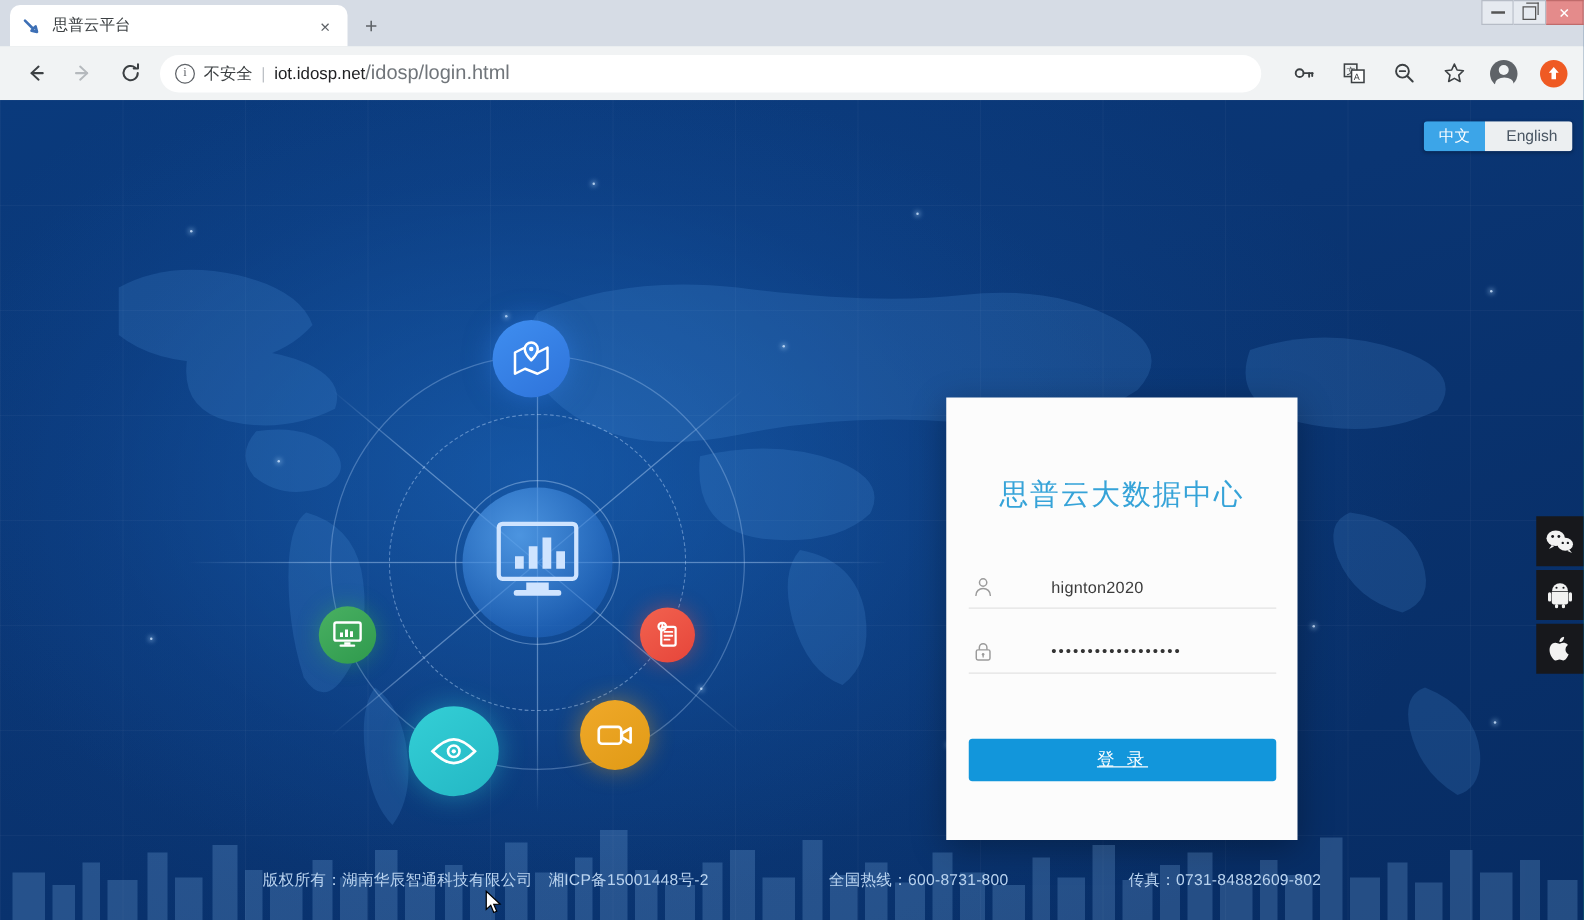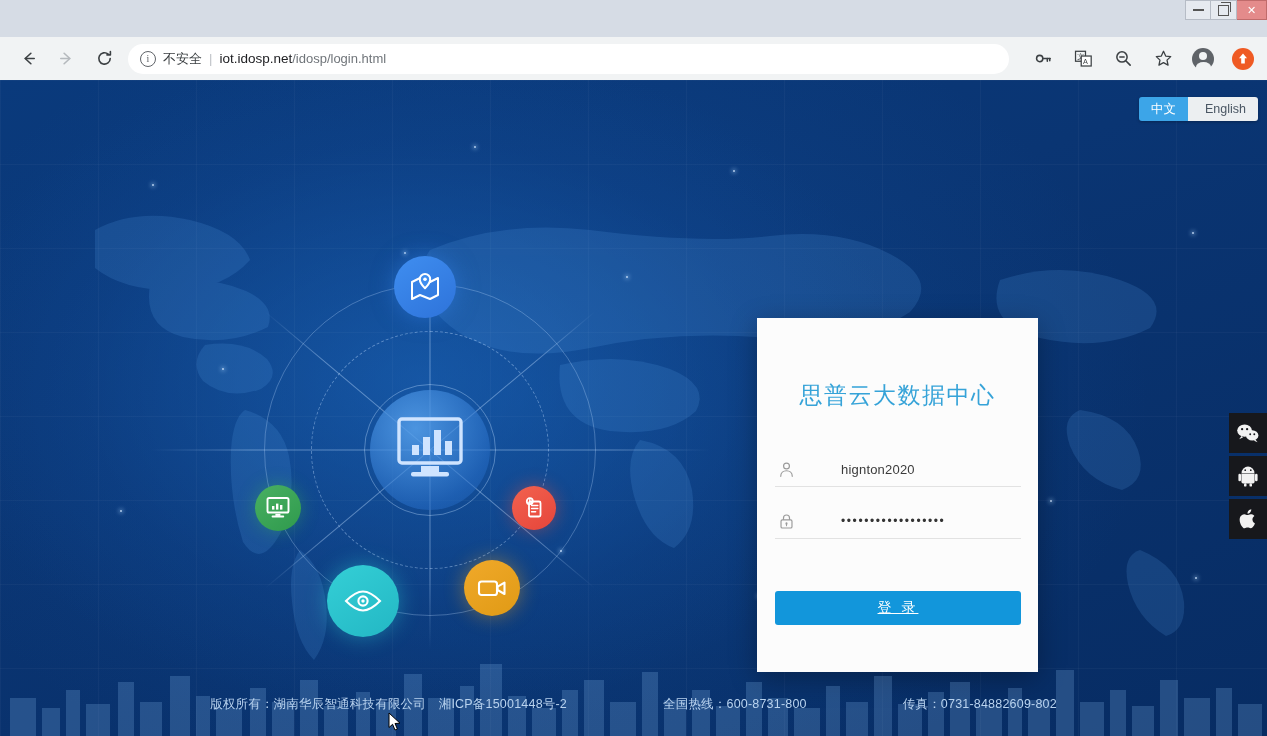--- a/index.html
+++ b/index.html
@@ -51,21 +51,21 @@
     flex:1 1 auto;height:30px;margin:0 8px 0 10px;background:#fff;border-radius:15px;
     display:flex;align-items:center;padding:0 12px;box-sizing:border-box;overflow:hidden;
   }
   .info-circle{
     width:14px;height:14px;border:1.3px solid #5f6368;border-radius:50%;
     font-size:10px;line-height:13px;text-align:center;color:#5f6368;flex:0 0 auto;font-family:"Liberation Serif",serif;
   }
   .notsecure{font-size:13px;color:#3c4043;margin-left:7px;white-space:nowrap;}
   .url-sep{color:#bdc1c6;margin:0 7px;font-size:13px;}
   .url-main{font-size:13.5px;color:#202124;white-space:nowrap;}
-  .url-path{font-size:13px;color:#70757a;white-space:nowrap;}
+  .url-path{font-size:16px;color:#70757a;white-space:nowrap;}
   .toolicons{display:flex;align-items:center;flex:0 0 auto;padding-right:10px;}
   .toolicons .navicon{margin-left:12px;}
   .avatar-ic{width:22px;height:22px;border-radius:50%;background:#5f6368;position:relative;}
   .avatar-ic:before{content:"";position:absolute;left:7px;top:4.5px;width:8px;height:8px;border-radius:50%;background:#f1f3f4;}
   .avatar-ic:after{content:"";position:absolute;left:3.5px;top:14px;width:15px;height:10px;border-radius:50% 50% 0 0;background:#f1f3f4;}
   .ext-ic{width:22px;height:22px;border-radius:50%;background:#ef5a23;position:relative;}
 
   
   .page{position:absolute;left:0;top:80px;width:1267px;height:656px;overflow:hidden;
         background:#0f766e;}
@@ -170,20 +170,32 @@
 
   .cursor{position:absolute;left:388px;top:632px;width:14px;height:20px;}
 </style>
 </head>
 <body>
 
 <div class="app">
 
   <div class="chrome">
 
+    <div class="tabstrip">
+      <div class="tab">
+        <span class="tab-fav">
+          <svg width="18" height="18" viewBox="0 0 18 18">
+            <path d="M4 4.5 L10.5 11 L12.5 9.2 L13.6 13.5 L9.2 12.6 L11 10.8" fill="none" stroke="#3d6fb5" stroke-width="2.1" stroke-linecap="round" stroke-linejoin="round"></path>
+          </svg>
+        </span>
+        <span class="tab-title">思普云平台</span>
+        <span class="tab-close">×</span>
+      </div>
+      <div class="newtab">+</div>
+    </div>
 
     <div class="wctl">
       <div class="wbtn">
           <span class="minbar"></span>
         </div>
       <div class="wbtn">
           <span class="restore"></span>
         </div>
       <div class="wbtn wclose">
           <span class="xmark">✕</span>

